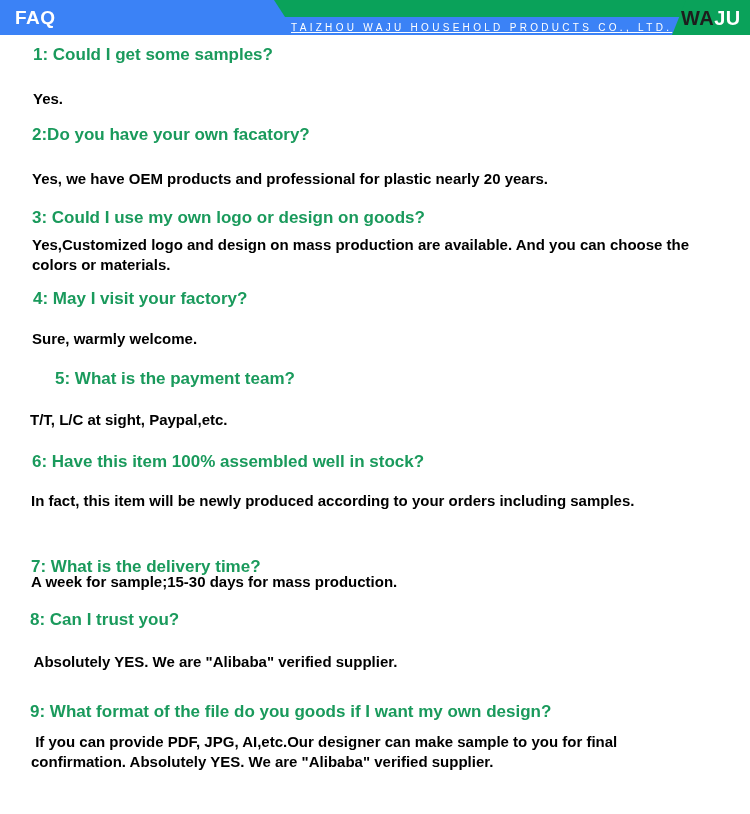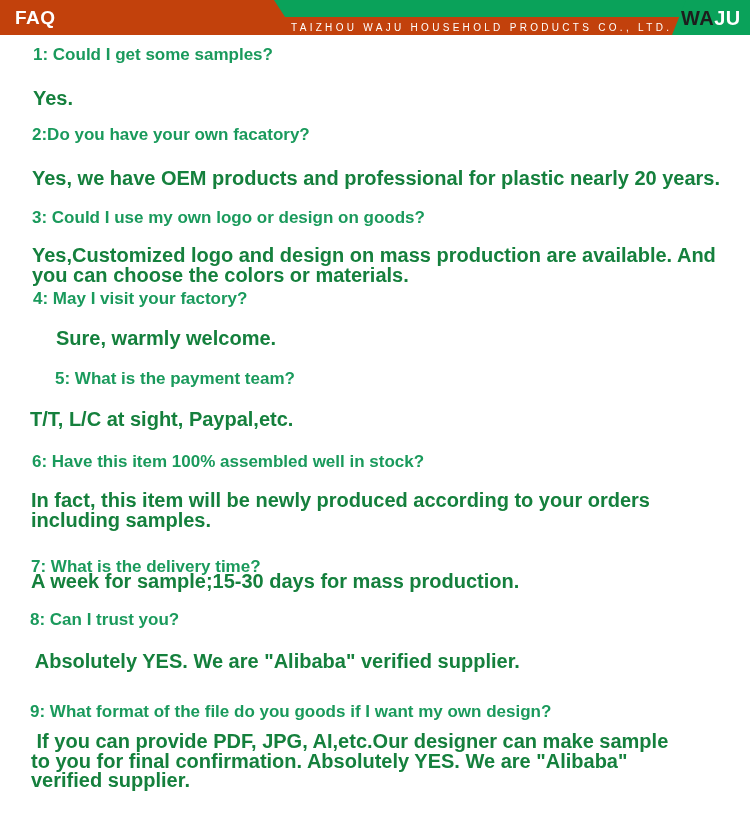--- a/index.html
+++ b/index.html
@@ -1,30 +1,30 @@
 <!DOCTYPE html>
 <html><head>
 <meta charset="utf-8">
 <style>
   html, body { margin: 0; padding: 0; background: #ffffff; }
   body { width: 750px; height: 814px; position: relative; overflow: hidden;
          font-family: "Liberation Sans", sans-serif; }
-  .header { position: absolute; left: 0; top: 0; width: 750px; height: 35px; background: #c2410c; overflow: hidden; }
+  .header { position: absolute; left: 0; top: 0; width: 750px; height: 35px; background: #3b82f6; overflow: hidden; }
   .header .green-top { position: absolute; left: 274px; top: 0; width: 476px; height: 17px; background: #0aa25a;
          clip-path: polygon(0 0, 100% 0, 100% 100%, 11px 100%); }
   .header .green-right { position: absolute; left: 672px; top: 0; width: 78px; height: 35px; background: #0aa25a;
          clip-path: polygon(0 100%, 14px 0, 100% 0, 100% 100%); }
   .header .faq-title { position: absolute; left: 15px; top: 7px; color: #ffffff; font-weight: bold; font-size: 19px; letter-spacing: 0.5px; }
-  .header .company { position: absolute; left: 291px; top: 22px; color: #ffffff; font-size: 10px; letter-spacing: 3.3px; white-space: nowrap; }
+  .header .company { position: absolute; left: 291px; top: 22px; color: #ffffff; font-size: 10px; letter-spacing: 3.3px; white-space: nowrap; text-decoration: underline; }
   .header .logo { position: absolute; left: 681px; top: 8px; font-weight: bold; font-size: 20px; letter-spacing: 0.5px; line-height: 20px; }
   .header .logo .wa { color: #1d1d1d; }
   .header .logo .ju { color: #ffffff; }
 
   .faq-item .q { position: absolute; color: #1a9a5c; font-weight: bold; font-size: 17px; white-space: nowrap; text-align: center; }
-  .faq-item .a { position: absolute; color: #15803d; font-weight: bold; font-size: 20px; line-height: 19.5px; width: 690px; }
+  .faq-item .a { position: absolute; color: #000000; font-weight: bold; font-size: 15px; line-height: 19.5px; width: 690px; }
 </style>
 </head>
 <body>
 
 <div class="header">
   <div class="green-top"></div>
   <div class="green-right"></div>
   <div class="faq-title">FAQ</div>
   <div class="company">TAIZHOU WAJU HOUSEHOLD PRODUCTS CO., LTD.</div>
   <div class="logo">
@@ -37,26 +37,26 @@
   <div class="a" style="left:33px; top:89px;">Yes.</div>
 </div>
 
 <div class="faq-item">
   <div class="q" style="left:32px; top:125px;">2:Do you have your own facatory?</div>
   <div class="a" style="left:32px; top:169px;">Yes, we have OEM products and professional for plastic nearly 20 years.</div>
 </div>
 
 <div class="faq-item">
   <div class="q" style="left:32px; top:208px;">3: Could I use my own logo or design on goods?</div>
-  <div class="a" style="left:32px; top:235px;margin-top:11px;">Yes,Customized logo and design on mass production are available. And you can choose the colors or materials.</div>
+  <div class="a" style="left:32px; top:235px;">Yes,Customized logo and design on mass production are available. And you can choose the colors or materials.</div>
 </div>
 
 <div class="faq-item">
   <div class="q" style="left:33px; top:289px;">4: May I visit your factory?</div>
-  <div class="a" style="left:32px; top:329px;margin-left:24px;">Sure, warmly welcome.</div>
+  <div class="a" style="left:32px; top:329px;">Sure, warmly welcome.</div>
 </div>
 
 <div class="faq-item">
   <div class="q" style="left:31px; top:369px;margin-left:24px;">5: What is the payment team?</div>
   <div class="a" style="left:30px; top:410px;">T/T, L/C at sight, Paypal,etc.</div>
 </div>
 
 <div class="faq-item">
   <div class="q" style="left:32px; top:452px;">6: Have this item 100% assembled well in stock?</div>
   <div class="a" style="left:31px; top:491px;">In fact, this item will be newly produced according to your orders including samples.</div>

